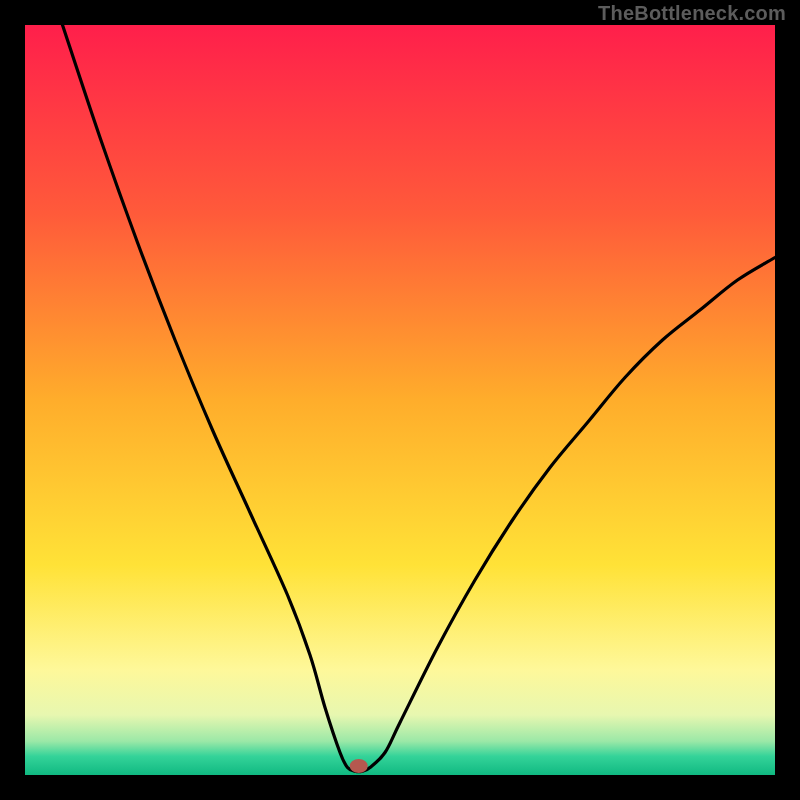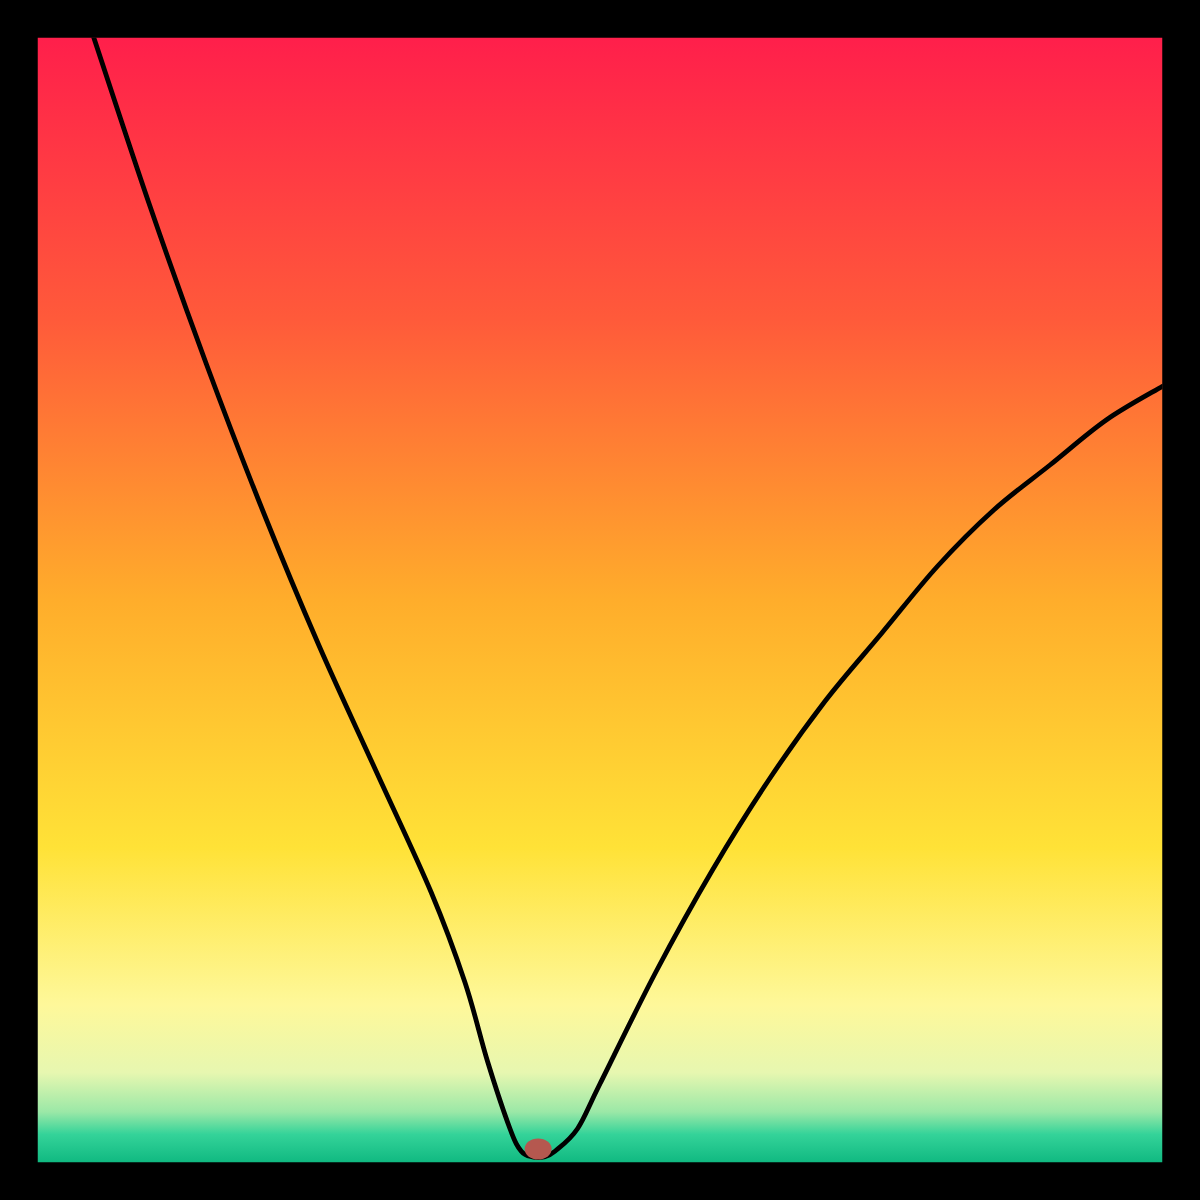--- a/index.html
+++ b/index.html
@@ -33,20 +33,21 @@
     font-weight: 600;
     letter-spacing: 0.2px;
     user-select: none;
   }
   svg { display: block; }
 </style>
 </head>
 <body>
 
 <div class="frame">
+  <div class="watermark">TheBottleneck.com</div>
   <div class="plot">
     <svg id="chart-svg" width="750" height="750" viewBox="0 0 750 750" preserveAspectRatio="none">
       <defs>
         <linearGradient id="bg-grad" x1="0" y1="0" x2="0" y2="1">
             <stop offset="0%" stop-color="#ff1f4b"></stop>
             <stop offset="25%" stop-color="#ff5a3a"></stop>
             <stop offset="50%" stop-color="#ffad2b"></stop>
             <stop offset="72%" stop-color="#ffe237"></stop>
             <stop offset="86%" stop-color="#fef89a"></stop>
             <stop offset="92%" stop-color="#e7f7b0"></stop>

